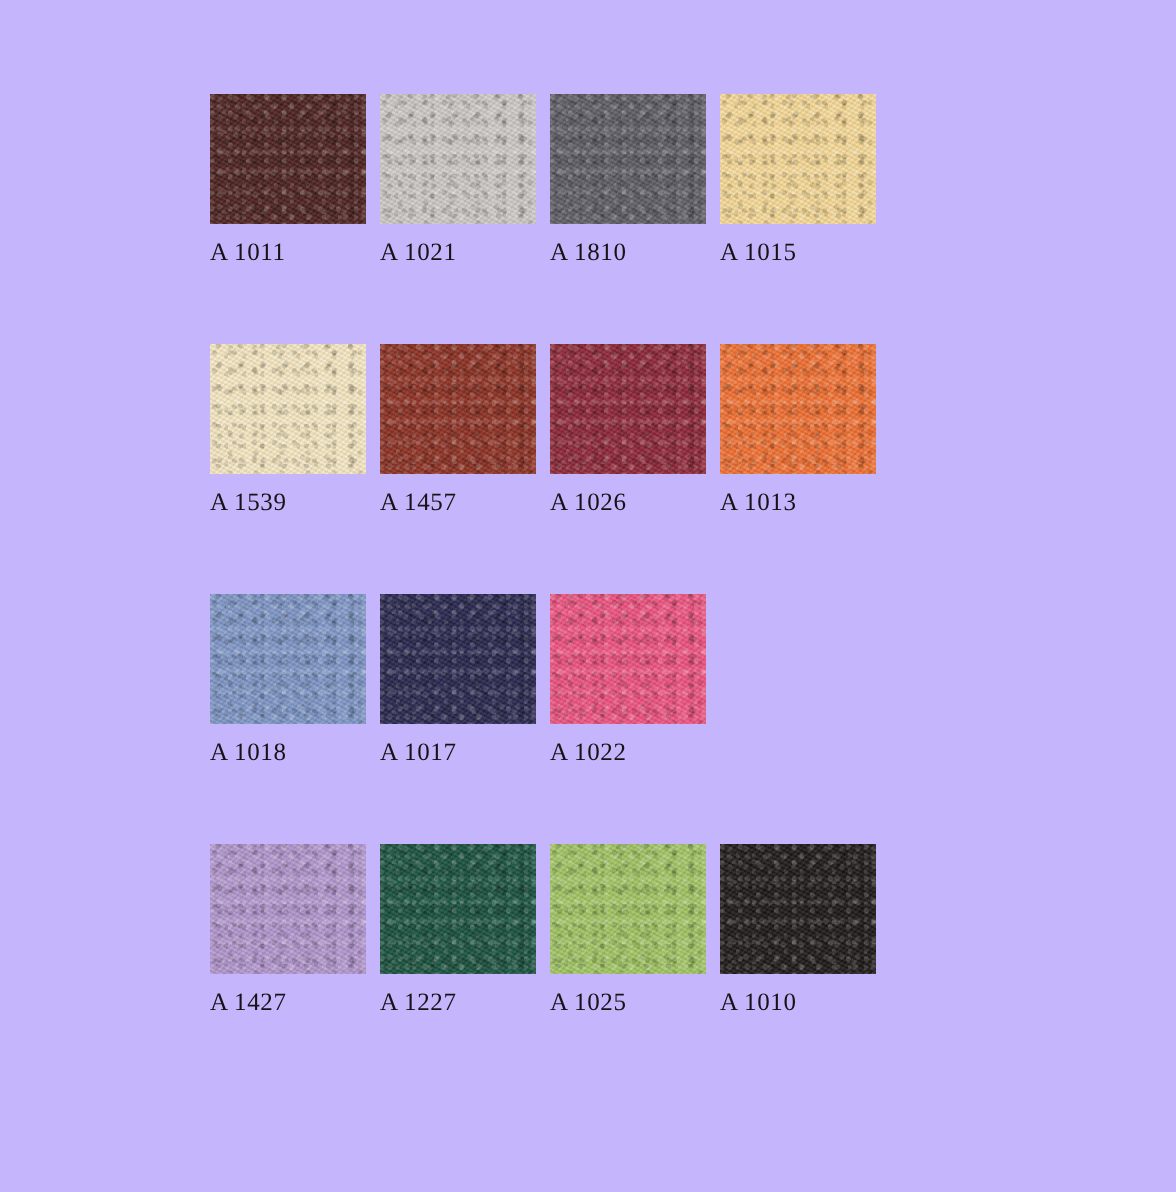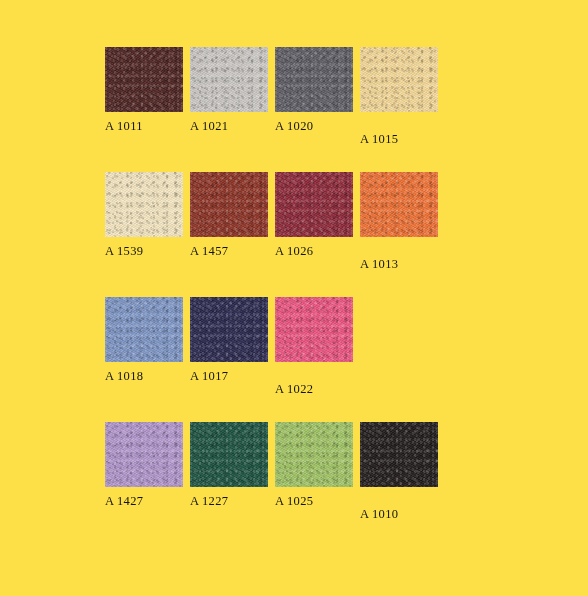--- a/index.html
+++ b/index.html
@@ -4,21 +4,21 @@
 <style>
   html, body {
     margin: 0;
     padding: 0;
     background: #ffffff;
   }
   #page {
     position: relative;
     width: 588px;
     height: 596px;
-    background: #fde047;
+    background: #c4b5fd;
     overflow: hidden;
     font-family: "Liberation Serif", "DejaVu Serif", serif;
   }
 
   #swatch-grid {
     position: absolute;
     left: 105px;
     top: 47px;
     width: 330px;
   }
@@ -28,21 +28,21 @@
     flex-direction: row;
     height: 125px;
   }
 
   .swatch-cell {
     width: 78px;
     margin-right: 7px;
     display: flex;
     flex-direction: column;
   }
-  .swatch-cell:last-child { margin-right: 0; gap: 13px; }
+  .swatch-cell:last-child { margin-right: 0; }
 
   .swatch-chip {
     position: relative;
     width: 78px;
     height: 65px;
     overflow: hidden;
     background-color: #cccccc;
   }
 
   
@@ -95,21 +95,21 @@
         <div class="swatch-cell">
           <div class="swatch-chip" title="dark burgundy brown" style="background-color: rgb(79, 37, 35);"></div>
           <div class="swatch-label">A 1011</div>
         </div>
         <div class="swatch-cell">
           <div class="swatch-chip" title="light warm grey" style="background-color: rgb(203, 200, 196);"></div>
           <div class="swatch-label">A 1021</div>
         </div>
         <div class="swatch-cell">
           <div class="swatch-chip" title="slate grey" style="background-color: rgb(96, 94, 102);"></div>
-          <div class="swatch-label">A 1020</div>
+          <div class="swatch-label">A 1810</div>
         </div>
         <div class="swatch-cell">
           <div class="swatch-chip" title="pale butter yellow" style="background-color: rgb(245, 216, 150);"></div>
           <div class="swatch-label">A 1015</div>
         </div>
       </div>
       <div class="swatch-row">
         <div class="swatch-cell">
           <div class="swatch-chip" title="cream" style="background-color: rgb(245, 230, 192);"></div>
           <div class="swatch-label">A 1539</div>

